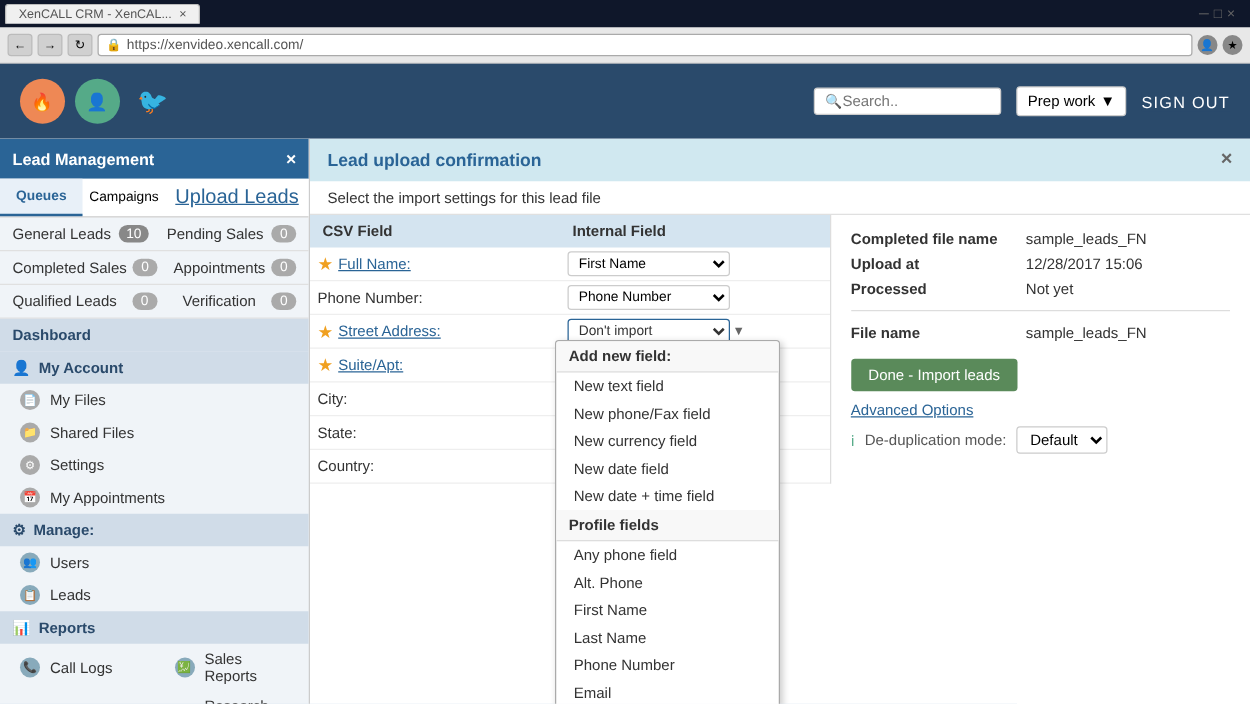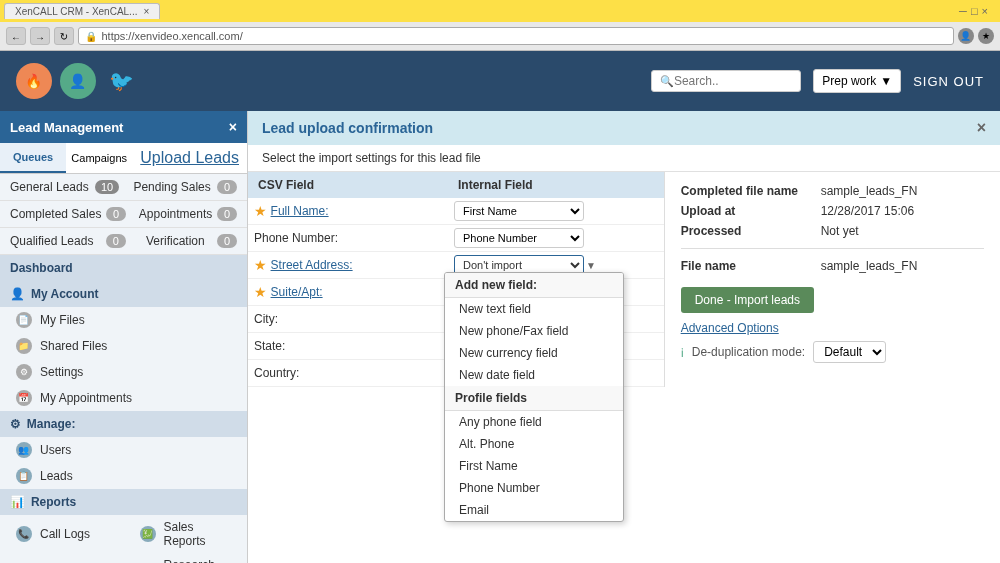--- a/index.html
+++ b/index.html
@@ -1,20 +1,20 @@
 <!DOCTYPE html>
 <html><head>
   <meta charset="utf-8">
   <style>
     * { margin: 0; padding: 0; box-sizing: border-box; }
     body { font-family: Arial, sans-serif; font-size: 12px; background: #c8d8e8; width: 1000px; height: 563px; overflow: hidden; }
 
     
     .browser-chrome { background: #e8e8e8; border-bottom: 1px solid #bbb; }
-    .browser-tab-bar { display: flex; align-items: center; height: 22px; background: #fde047; padding: 0 4px; }
+    .browser-tab-bar { display: flex; align-items: center; height: 22px; background: #0f172a; padding: 0 4px; }
     .browser-tab { background: #f0f0f0; border: 1px solid #bbb; border-bottom: none; padding: 2px 10px; font-size: 11px; border-radius: 3px 3px 0 0; display: flex; align-items: center; gap: 6px; }
     .browser-tab span { font-size: 10px; color: #555; }
     .tab-close { font-size: 10px; color: #888; cursor: pointer; }
     .browser-nav { display: flex; align-items: center; height: 28px; padding: 2px 6px; gap: 4px; background: #e8e8e8; }
     .nav-btn { background: #d0d0d0; border: 1px solid #bbb; border-radius: 3px; width: 20px; height: 18px; font-size: 10px; cursor: pointer; display: flex; align-items: center; justify-content: center; }
     .address-bar { flex: 1; background: white; border: 1px solid #aaa; border-radius: 3px; padding: 2px 6px; font-size: 11px; color: #555; display: flex; align-items: center; gap: 4px; }
     .lock-icon { color: green; font-size: 10px; }
     .nav-icons { display: flex; gap: 4px; }
     .nav-icon { width: 16px; height: 16px; background: #ccc; border-radius: 50%; font-size: 9px; display: flex; align-items: center; justify-content: center; }
 
@@ -283,24 +283,26 @@
               </select>
               <span style="color:#666;font-size:10px;">▼</span>
             </div>
 
             <div class="dropdown-menu" style="position:absolute;left:196px;top:20px;width:180px;z-index:200;max-height:320px;overflow-y:auto;">
               <div class="dropdown-section-header">Add new field:</div>
               <div class="dropdown-item">New text field</div>
               <div class="dropdown-item">New phone/Fax field</div>
               <div class="dropdown-item">New currency field</div>
               <div class="dropdown-item">New date field</div>
+              <div class="dropdown-item">New date + time field</div>
               <div class="dropdown-section-header">Profile fields</div>
               <div class="dropdown-item">Any phone field</div>
               <div class="dropdown-item">Alt. Phone</div>
               <div class="dropdown-item">First Name</div>
+              <div class="dropdown-item">Last Name</div>
               <div class="dropdown-item">Phone Number</div>
               <div class="dropdown-item">Email</div>
 
             </div>
           </div>
         </div>
 
         <div class="table-row-item">
           <div class="csv-cell">
             <span class="star-icon">★</span>

